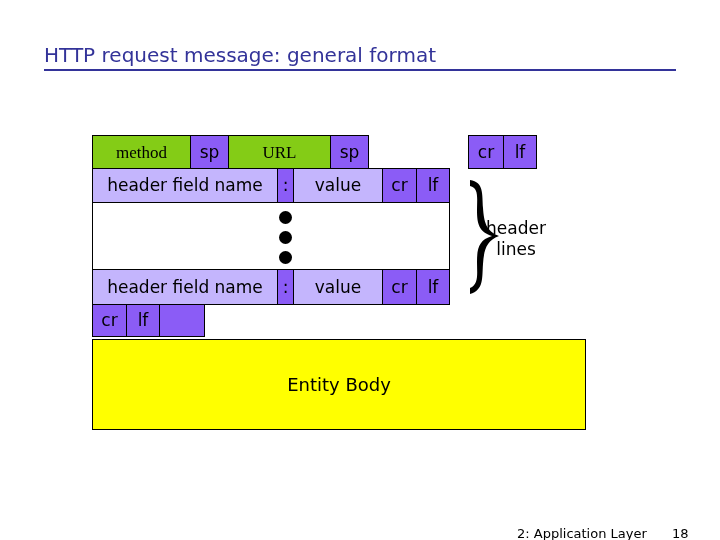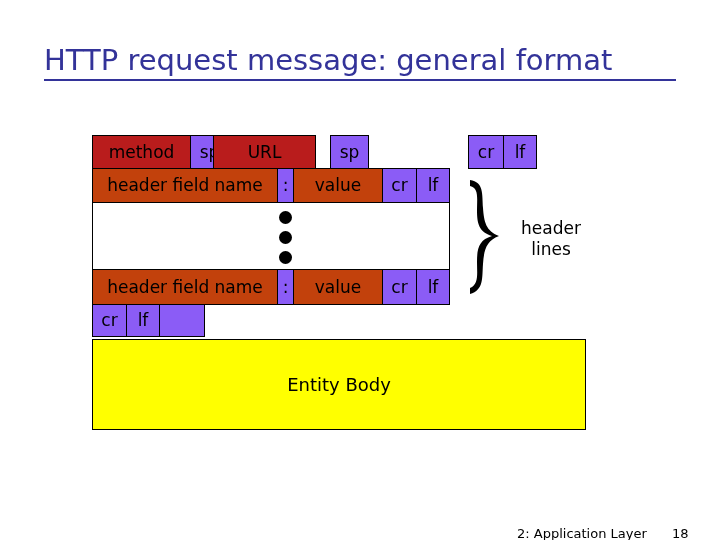--- a/index.html
+++ b/index.html
@@ -10,21 +10,21 @@
     position:relative;
     overflow:hidden;
   }
   #slide{position:absolute;left:0;top:0;width:720px;height:540px;}
 
   
   #title{
     position:absolute;
     left:44px; top:44px; width:632px;
     font-family:"DejaVu Sans", sans-serif;
-    font-size:29px;
+    font-size:20px;
     font-weight:400;
     color:#333399;
     letter-spacing:0px;
     white-space:nowrap;
     border-bottom:2px solid #333399;
     padding-bottom:3px;
     line-height:1.12;
   }
 
   
@@ -37,22 +37,22 @@
     background:#ffffff;
     font-family:"DejaVu Sans", sans-serif;
     font-size:17px;
     color:#000000;
     display:flex;
     align-items:center;
     justify-content:center;
     line-height:1;
     white-space:nowrap;
   }
-  .green{background:#b91c1c;}
-  .magenta{background:#c2410c;}
+  .green{background:#84cc16;font-family:Liberation Serif, serif;}
+  .magenta{background:#c4b5fd;}
   .yellow{background:#ffff00;}
   .plain{background:#8b5cf6;}
 
   
   #dots-box{
     position:absolute;
     box-sizing:border-box;
     border:1px solid #000000;
     background:#ffffff;
   }
@@ -94,21 +94,21 @@
 <body>
 
 <div id="slide">
 
   <div id="title">HTTP request message: general format</div>
 
   <div id="diagram">
 
     <div class="cell green" style="left:92px;top:135px;width:99px;height:34px;">method</div>
     <div class="cell plain" style="left:190px;top:135px;width:39px;height:34px;">sp</div>
-    <div class="cell green" style="left:213px;top:135px;width:103px;height:34px;">URL</div>
+    <div class="cell green" style="left:228px;top:135px;width:103px;height:34px;">URL</div>
     <div class="cell plain" style="left:330px;top:135px;width:39px;height:34px;">sp</div>
     <div class="cell plain" style="left:468px;top:135px;width:36px;height:34px;">cr</div>
     <div class="cell plain" style="left:503px;top:135px;width:34px;height:34px;">lf</div>
 
     <div class="cell magenta" style="left:92px;top:168px;width:186px;height:35px;">header field name</div>
     <div class="cell plain" style="left:277px;top:168px;width:17px;height:35px;">:</div>
     <div class="cell magenta" style="left:293px;top:168px;width:90px;height:35px;">value</div>
     <div class="cell plain" style="left:382px;top:168px;width:35px;height:35px;">cr</div>
     <div class="cell plain" style="left:416px;top:168px;width:34px;height:35px;">lf</div>
 
@@ -130,21 +130,21 @@
 
     <div class="cell yellow" style="left:92px;top:339px;width:494px;height:91px;font-size:18px;">Entity Body</div>
 
 
     <div id="brace">
       <svg width="50" height="118" viewBox="0 0 50 118" xmlns="http://www.w3.org/2000/svg" aria-hidden="true">
         <path d="M4 2 C18 4, 16 16, 17 30 C18 44, 20 53, 33 58 C20 63, 18 72, 17 86 C16 100, 18 112, 4 116 L4 110 C13 106, 11 96, 11 84 C11 70, 13 62, 26 58 C13 54, 11 46, 11 32 C11 20, 13 10, 4 8 Z" fill="#000000"></path>
       </svg>
     </div>
 
-    <div class="annot" style="left:506px;top:218px;width:90px;">header
+    <div class="annot" style="left:471px;top:218px;width:90px;">header
 lines</div>
 
   </div>
 
   <div id="footer">
     <span id="footer-label">2: Application Layer</span>
     <span id="footer-page">18</span>
   </div>
 
 </div>

